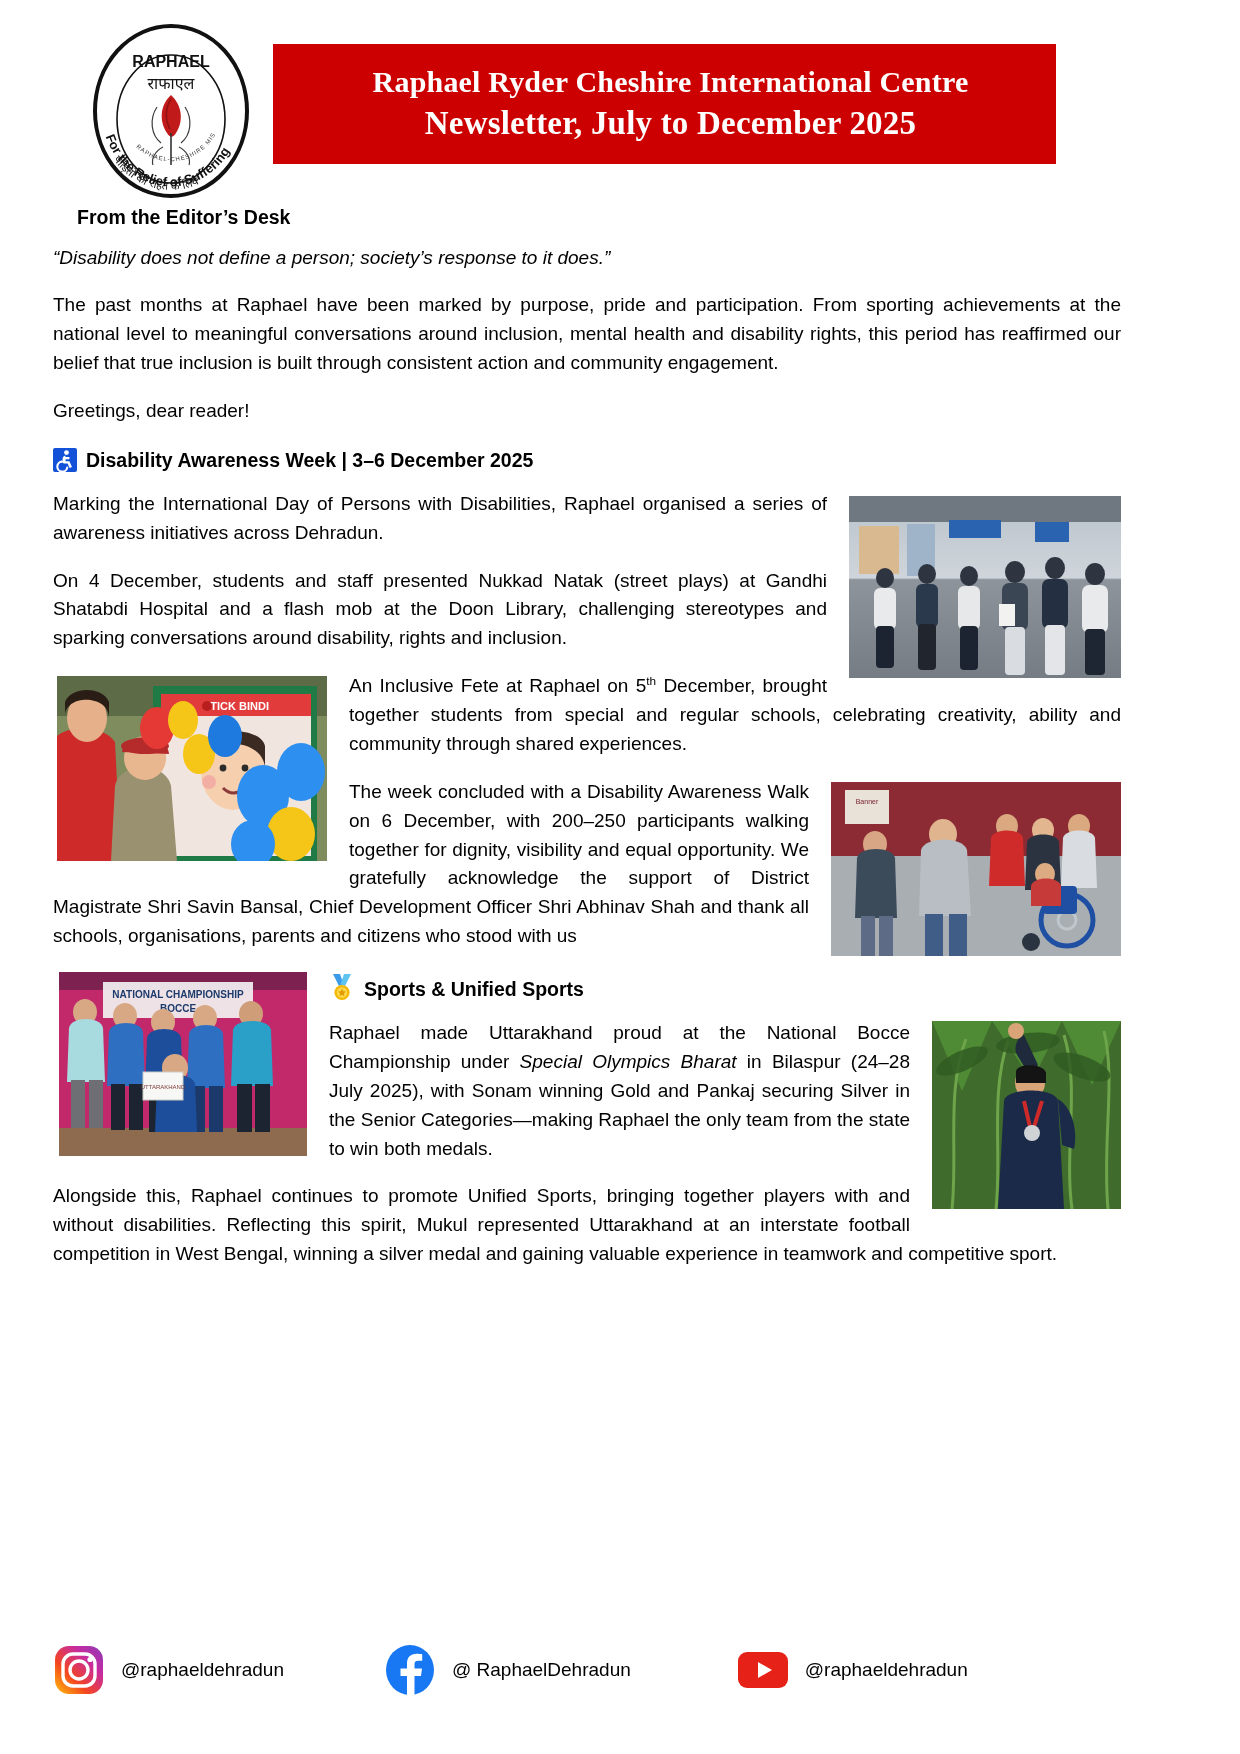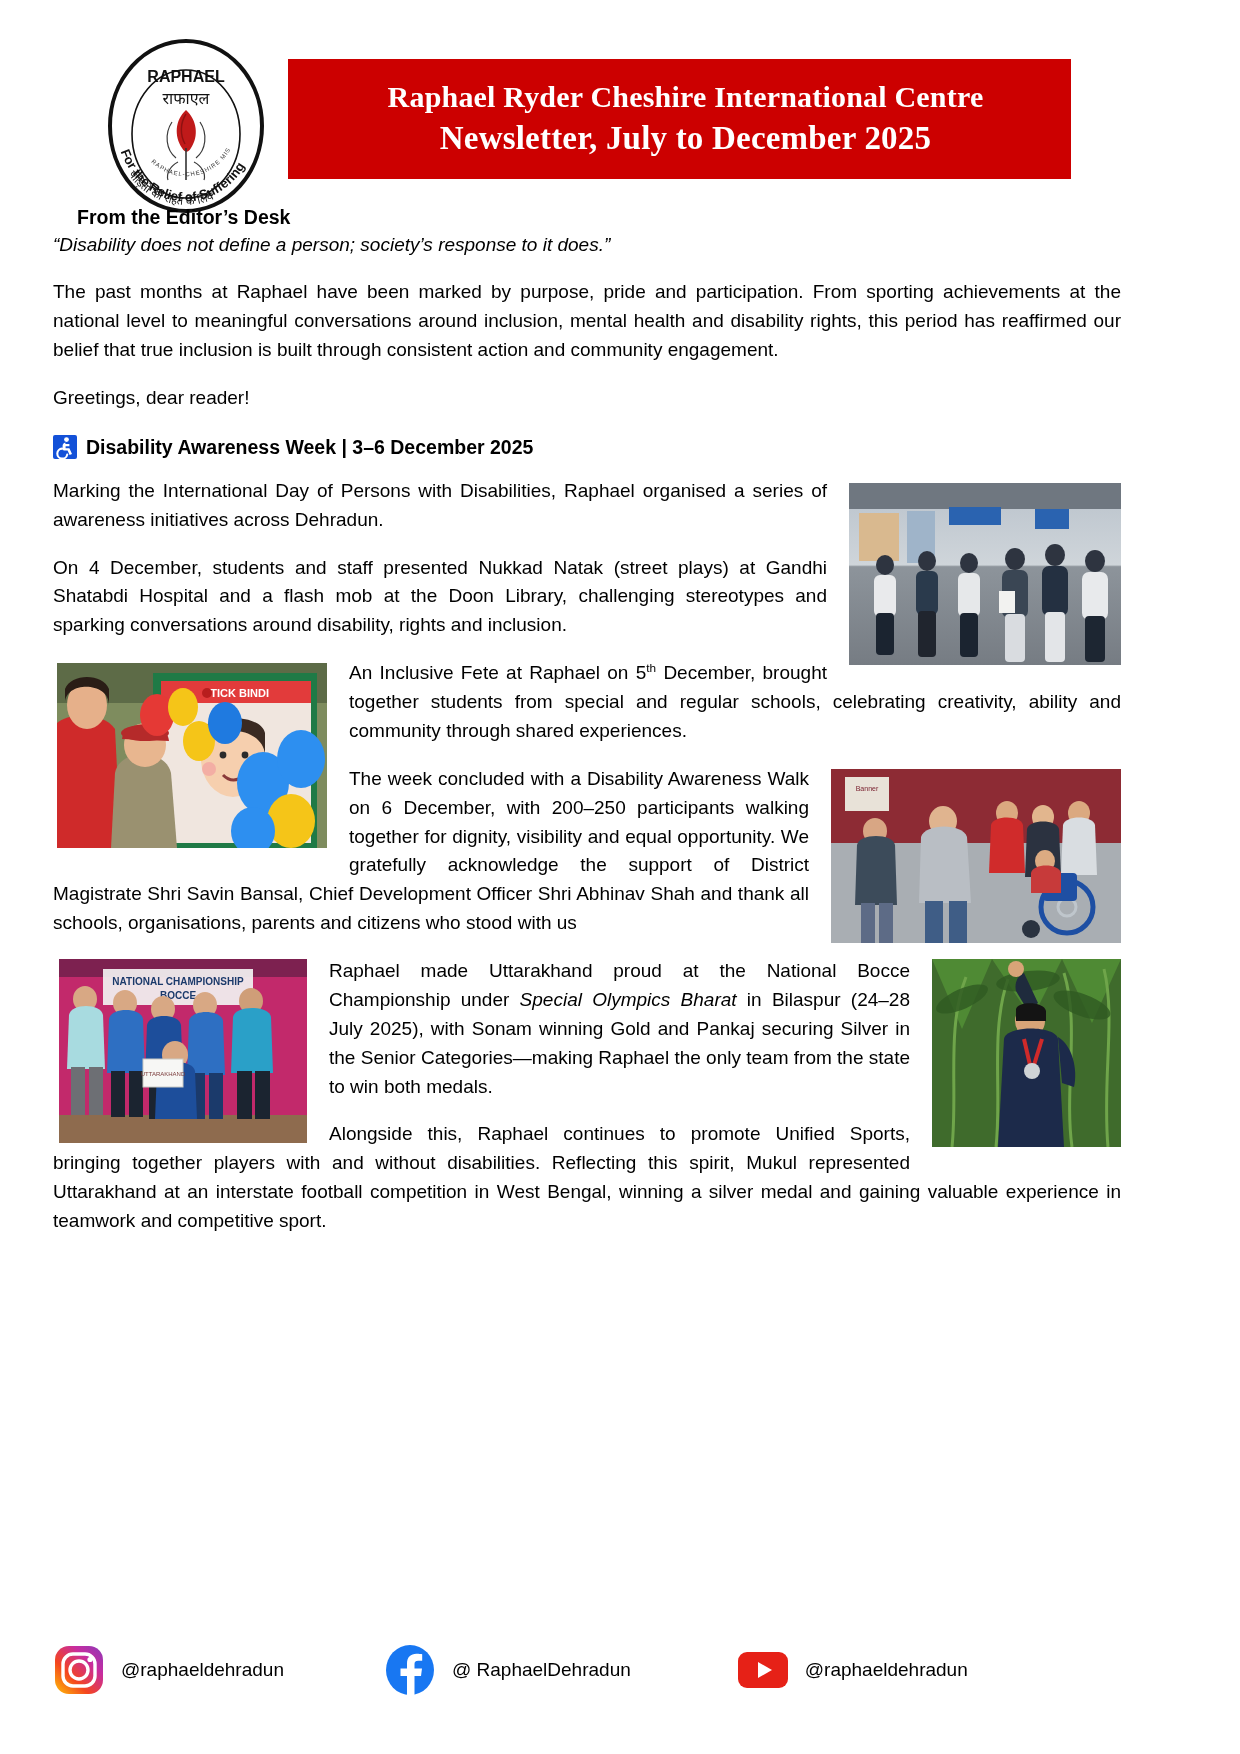--- a/index.html
+++ b/index.html
@@ -15,21 +15,21 @@
     position: relative;
     overflow: hidden;
   }
 
   .page {
     position: relative;
     width: 1240px;
     height: 1754px;
     background: #ffffff;
     box-sizing: border-box;
-    padding: 16px;
+    padding: 1px;
   }
 
   
   .masthead {
     position: relative;
     height: 200px;
   }
   .logo {
     position: absolute;
     left: 86px;
@@ -88,21 +88,21 @@
     font-size: 19px;
     line-height: 1.52;
     margin: 0 0 19px 0;
     text-align: justify;
     text-justify: inter-word;
   }
   p.body.nj { text-align: left; }
   .quote {
     font-style: italic;
     font-size: 19px;
-    margin: 4px 0 22px 0;
+    margin: 17px 0 22px 0;
   }
 
   .sec-head {
     display: flex;
     align-items: flex-end;
     gap: 9px;
     margin: 22px 0 18px 0;
   }
   .sec-head .sec-label {
     font-size: 19.5px;
@@ -406,20 +406,32 @@
             <rect x="196" y="112" width="15" height="48" fill="#1b2430"></rect>
 
           <ellipse cx="116" cy="96" rx="13" ry="14" fill="#d8a884"></ellipse>
           <path d="M98 112 C100 100 134 100 136 112 L138 160 L96 160 Z" fill="#1d4e9b"></path>
           <rect x="84" y="100" width="40" height="28" fill="#f7f7f5" stroke="#c9c9c4"></rect>
           <text x="104" y="117" text-anchor="middle" font-family="'Liberation Sans',sans-serif" font-size="6" fill="#7a3b3b">UTTARAKHAND</text>
         </g>
       </svg>
     </div>
 
+    <div class="sec-head">
+      <span class="icon-medal">
+        <svg width="26" height="28" viewBox="0 0 26 28" xmlns="http://www.w3.org/2000/svg">
+          <path d="M4 1 L11 1 L14.5 11 L10 13 Z" fill="#3B9BE8"></path>
+          <path d="M22 1 L15 1 L11.5 11 L16 13 Z" fill="#5FC3F0"></path>
+          <circle cx="13" cy="19.5" r="7.6" fill="#F5B800"></circle>
+          <circle cx="13" cy="19.5" r="5.2" fill="#FFD84D"></circle>
+          <path d="M13 15.6 l1.2 2.6 2.8 0.3 -2.1 1.9 0.6 2.8 -2.5 -1.4 -2.5 1.4 0.6 -2.8 -2.1 -1.9 2.8 -0.3 Z" fill="#E09B00"></path>
+        </svg>
+      </span>
+      <span class="sec-label">Sports &amp; Unified Sports</span>
+    </div>
 
     <div class="ph img-mukul">
       <svg width="189" height="188" viewBox="0 0 189 188" xmlns="http://www.w3.org/2000/svg">
         <rect width="189" height="188" fill="#3f6b2c"></rect>
         <g fill="#4f8a34">
           <path d="M0 0 L60 0 L30 70 Z"></path>
             <path d="M60 0 L130 0 L100 60 Z"></path>
             <path d="M130 0 L189 0 L160 64 Z"></path>
         </g>
         <g stroke="#6fa54a" stroke-width="3" fill="none">

